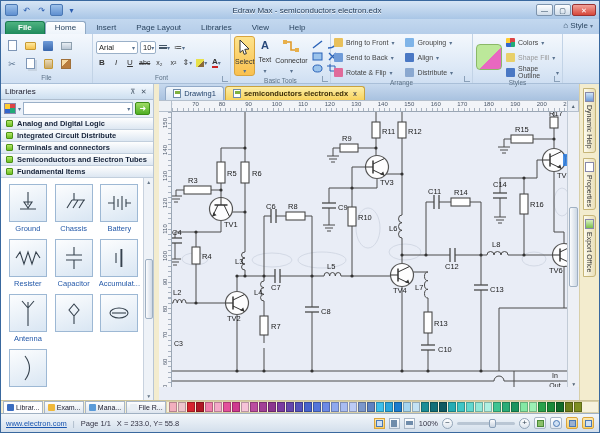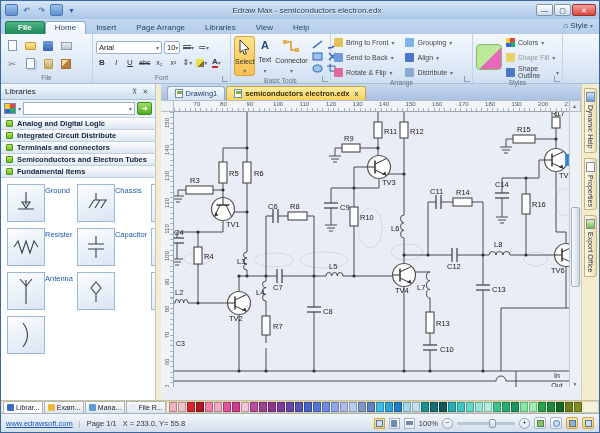--- a/index.html
+++ b/index.html
@@ -52,21 +52,21 @@
   .hbtn{width:11px;height:11px;display:flex;align-items:center;justify-content:center;font-size:7px;color:#456;}
   .lptools{height:18px;display:flex;align-items:center;gap:2px;padding:0 3px;border-bottom:1px solid #c6d2df;}
   .cgrid{width:12px;height:11px;border:1px solid #88a;background:conic-gradient(#d44 0 25%,#2a7 0 50%,#36c 0 75%,#fc3 0);}
   .lpcombo{flex:1;height:13px;background:#fff;border:1px solid #9ab0c8;display:flex;align-items:center;justify-content:flex-end;padding:0 2px;}
   .gobtn{width:15px;height:13px;background:linear-gradient(#9fdc66,#4fae23);border:1px solid #3c8c18;border-radius:2px;color:#fff;font-size:8px;display:flex;align-items:center;justify-content:center;}
   .liblist{}
   .librow{height:12px;display:flex;align-items:center;gap:4px;padding:0 5px;background:linear-gradient(#fefefe,#dde7f2);border-bottom:1px solid #c2cfdd;font-size:7.5px;font-weight:bold;color:#16233a;white-space:nowrap;overflow:hidden;}
   .grn{width:7px;height:7px;background:linear-gradient(#b4e86a,#6cbe22);border:1px solid #4d9215;border-radius:1px;flex:none;}
   .symwrap{flex:1;background:#fff;position:relative;overflow:hidden;display:flex;}
   .symgrid{flex:1;display:grid;grid-template-columns:repeat(3,1fr);gap:6px 4px;padding:6px 3px 0 6px;align-content:start;}
-  .tile{display:flex;flex-direction:row;}
+  .tile{display:flex;flex-direction:column;align-items:center;}
   .tilebox{width:38px;height:38px;border:1px solid #9db8d4;background:linear-gradient(160deg,#fcfdfe,#d9e6f3);display:flex;align-items:center;justify-content:center;}
   .tilelbl{font-size:7.5px;color:#2358a8;margin-top:2px;white-space:nowrap;max-width:44px;overflow:hidden;}
   .vscroll{width:10px;background:#eef2f7;border-left:1px solid #c8d2de;display:flex;flex-direction:column;align-items:center;justify-content:space-between;padding:1px 0;font-size:5px;color:#678;}
   .vthumb{width:8px;height:60px;background:linear-gradient(90deg,#fdfdfe,#cfd9e6);border:1px solid #9fb0c2;border-radius:2px;}
   
   .splitter{width:5px;background:#f3ecce;}
   
   .canvascol{width:420px;display:flex;flex-direction:column;background:#e9edf6;}
   .doctabs{height:16px;background:linear-gradient(#c7d9ee,#a9c2e0);display:flex;align-items:flex-end;padding-left:6px;gap:1px;}
   .dtab{height:14px;display:flex;align-items:center;gap:3px;padding:0 7px;font-size:7.5px;color:#23436b;background:linear-gradient(#f2f7fc,#d4e2f1);border:1px solid #92aac8;border-bottom:none;border-radius:3px 3px 0 0;}
@@ -138,21 +138,21 @@
       <span class="wbtn">▢</span>
       <span class="wbtn close">✕</span>
     </div>
   </div>
 
   <div class="tabrow">
     <div id="menuTabs" style="display:flex;align-items:flex-end;">
         <div class="mtab accent">File</div>
         <div class="mtab active">Home</div>
         <div class="mtab">Insert</div>
-        <div class="mtab">Page Arrange</div>
+        <div class="mtab">Page Layout</div>
         <div class="mtab">Libraries</div>
         <div class="mtab">View</div>
         <div class="mtab">Help</div>
       </div>
     <div class="stylebtn">
       <span>⌂</span>
       <span>Style</span>
       <span class="carw">▾</span>
     </div>
   </div>
@@ -190,21 +190,21 @@
           </div>
         </div>
       </div>
       <div class="rlabel">File</div>
     </div>
 
     <div class="rgroup" style="width:138px">
       <div class="rbody">
         <div class="col2" style="width:100%">
           <div class="icorow">
-            <span class="combo" style="width:66px">
+            <span class="combo" style="width:42px">
                 <span>Arial</span>
                 <span class="carw">▾</span>
               </span>
             <span class="combo" style="width:16px">
                 <span>10</span>
                 <span class="carw">▾</span>
               </span>
             <span class="fbtn">
                 <span style="width:8px;border-top:3px double #456;border-bottom:1px solid #456;height:2px"></span>
                 <span class="carw">▾</span>
@@ -910,21 +910,21 @@
         <span class="sw" style="background: rgb(156, 240, 180);"></span>
         <span class="sw" style="background: rgb(42, 162, 75);"></span>
         <span class="sw" style="background: rgb(27, 138, 57);"></span>
         <span class="sw" style="background: rgb(17, 106, 43);"></span>
         <span class="sw" style="background: rgb(109, 125, 27);"></span>
         <span class="sw" style="background: rgb(126, 142, 34);"></span>
       </div>
   </div>
 
   <div class="statusbar">
-    <span class="link">www.edrawsoft.com</span>
+    <span class="link">www.electron.com</span>
     <span class="ssep">|</span>
     <span>Page 1/1</span>
     <span>X = 233.0, Y= 55.8</span>
     <div class="sright">
       <span class="vb on">
           <span class="fiti"></span>
         </span>
       <span class="vb">
           <span class="vbi"></span>
         </span>

